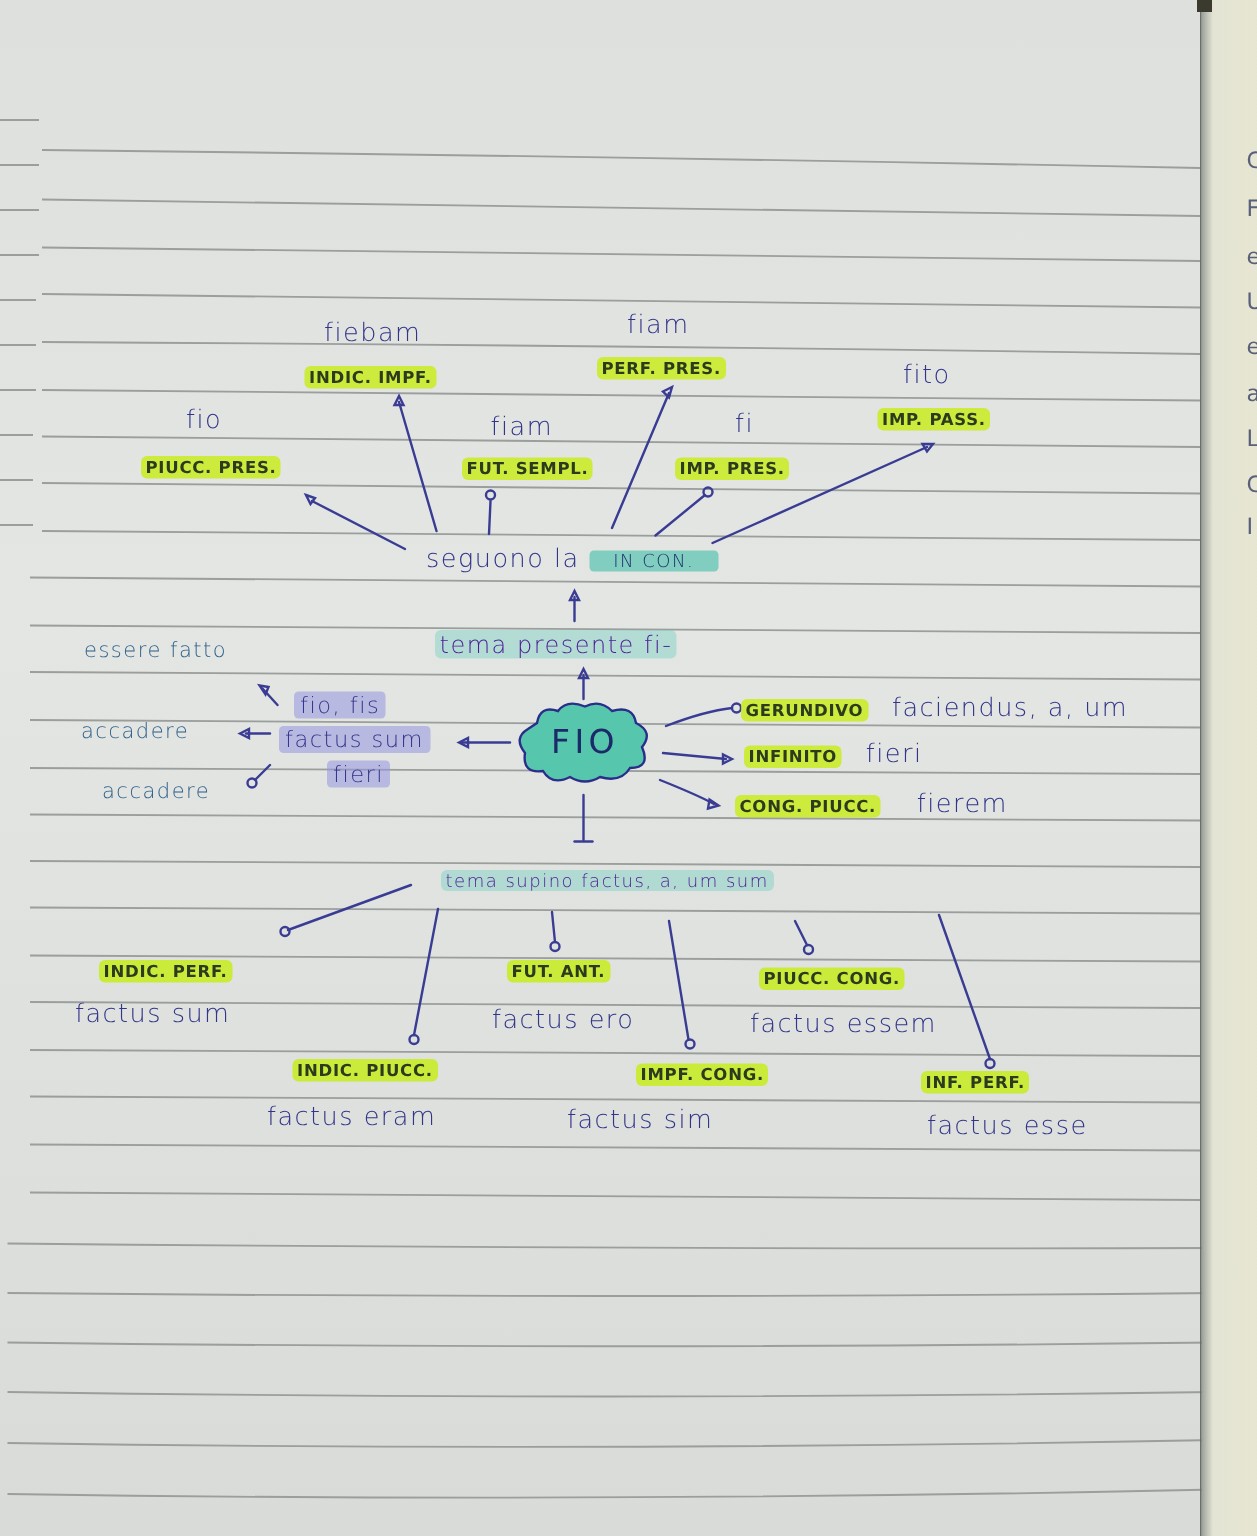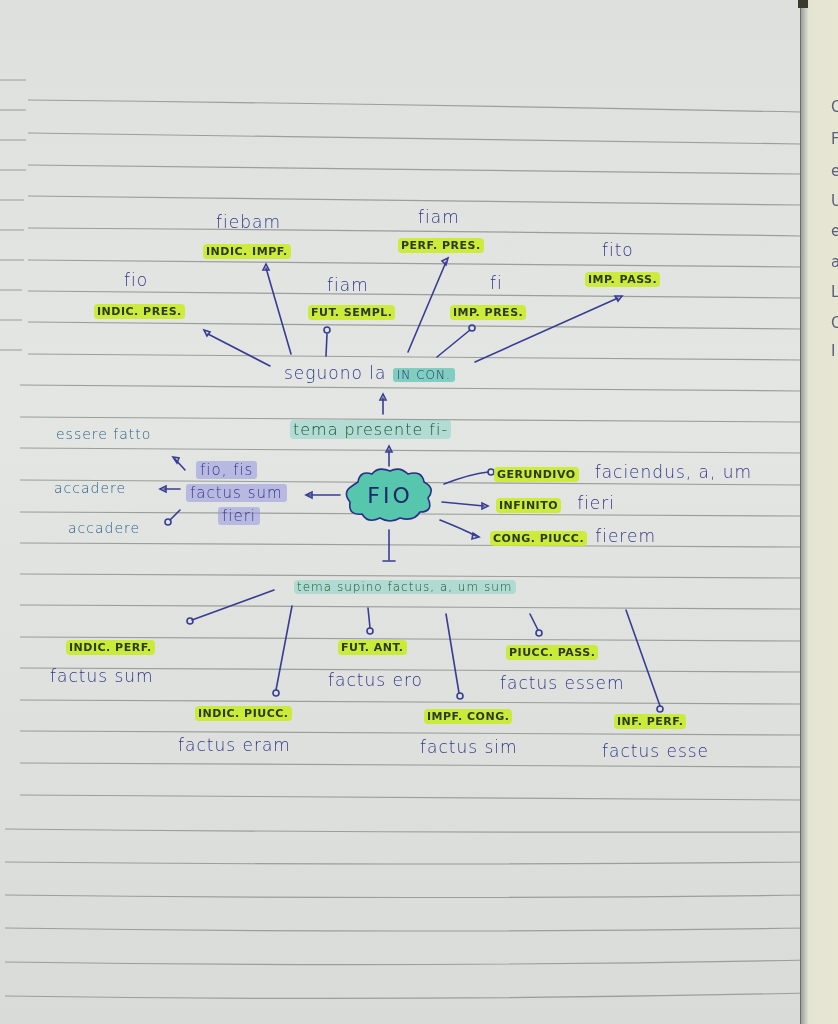--- a/index.html
+++ b/index.html
@@ -12,22 +12,22 @@
         background:linear-gradient(90deg,#9aa09a 0%,#e4e4d4 20%,#e7e6d2 100%);
         border-left:1px solid #6a6f6a;}
   .nextpage .glyph{position:absolute;left:30px;font-family:"DejaVu Sans",sans-serif;
         color:#5a5f7a;font-size:15px;}
   .corner{position:absolute;left:798px;top:0;width:10px;height:8px;background:#3a3a2e;}
   .t{position:absolute;white-space:nowrap;color:#33358a;
      font-family:"DejaVu Sans",sans-serif;font-weight:300;letter-spacing:1px;}
   .w{font-size:17px;}
   .lbl{font-size:11px;font-weight:700;color:#2c3a1e;letter-spacing:.5px;
        background:rgba(200,236,30,.85);padding:1px 3px;border-radius:4px;}
-  .teal{background:rgba(64,190,170,.6);color:#1f2f6a;padding:0 4px;border-radius:3px;}
-  .tealtext{color:#14532d;font-size:16px;background:rgba(90,200,190,.35);padding:0 3px;border-radius:4px;}
+  .teal{background:rgba(64,190,170,.6);color:#1f2f6a;padding:0 16px;border-radius:3px;}
+  .tealtext{color:#4c1d95;font-size:16px;background:rgba(90,200,190,.35);padding:0 3px;border-radius:4px;}
   .lav{background:rgba(150,150,225,.55);color:#33358a;padding:0 4px;border-radius:3px;text-align:center;}
   .side{color:#2e5f8a;font-size:14px;}
   svg.arr{position:absolute;left:0;top:0;width:838px;height:1024px;pointer-events:none;}
   .cloud{position:absolute;left:344px;top:466px;width:92px;height:58px;}
   .cloudtext{position:absolute;left:344px;top:466px;width:92px;height:58px;
        display:flex;align-items:center;justify-content:center;
        font-size:22px;color:#1d2a6a;letter-spacing:3px;}
 </style>
 </head>
 <body>
@@ -131,21 +131,21 @@
     <path d="M446 614 L459 693"></path>
       <circle cx="460" cy="696" r="3"></circle>
     <path d="M530 614 L538 630"></path>
       <circle cx="539" cy="633" r="3"></circle>
     <path d="M626 610 L660 706"></path>
       <circle cx="660" cy="709" r="3"></circle>
   </g>
 </svg>
 
 <div class="t w" style="left:124px;top:270px">fio</div>
-<div class="t lbl" style="left:94px;top:304px">INDIC. PRES.</div>
+<div class="t lbl" style="left:94px;top:304px">PIUCC. PRES.</div>
 
 <div class="t w" style="left:216px;top:212px">fiebam</div>
 <div class="t lbl" style="left:203px;top:244px">INDIC. IMPF.</div>
 
 <div class="t w" style="left:327px;top:275px">fiam</div>
 <div class="t lbl" style="left:308px;top:305px">FUT. SEMPL.</div>
 
 <div class="t w" style="left:418px;top:207px">fiam</div>
 <div class="t lbl" style="left:398px;top:238px">PERF. PRES.</div>
 
@@ -178,34 +178,34 @@
 <div class="t" style="left:494px;top:462px">
   <span class="lbl">GERUNDIVO</span>
   <span class="w" style="margin-left:10px">faciendus, a, um</span>
 </div>
 <div class="t" style="left:496px;top:493px">
   <span class="lbl">INFINITO</span>
   <span class="w" style="margin-left:10px">fieri</span>
 </div>
 <div class="t" style="left:490px;top:526px">
   <span class="lbl">CONG. PIUCC.</span>
-  <span class="w" style="margin-left:2px">fierem</span>
+  <span class="w" style="margin-left:18px">fierem</span>
 </div>
 
 <div class="t tealtext" style="left:294px;top:580px;font-size:12px">tema supino factus, a, um sum</div>
 
 <div class="t lbl" style="left:66px;top:640px">INDIC. PERF.</div>
 <div class="t w" style="left:50px;top:666px">factus sum</div>
 
 <div class="t lbl" style="left:195px;top:706px">INDIC. PIUCC.</div>
 <div class="t w" style="left:178px;top:735px">factus eram</div>
 
 <div class="t lbl" style="left:338px;top:640px">FUT. ANT.</div>
 <div class="t w" style="left:328px;top:670px">factus ero</div>
 
 <div class="t lbl" style="left:424px;top:709px">IMPF. CONG.</div>
-<div class="t w" style="left:420px;top:737px">factus sim</div>
-
-<div class="t lbl" style="left:506px;top:645px">PIUCC. PASS.</div>
+<div class="t w" style="left:378px;top:737px">factus sim</div>
+
+<div class="t lbl" style="left:506px;top:645px">PIUCC. CONG.</div>
 <div class="t w" style="left:500px;top:673px">factus essem</div>
 
 <div class="t lbl" style="left:614px;top:714px">INF. PERF.</div>
-<div class="t w" style="left:602px;top:741px">factus esse</div>
+<div class="t w" style="left:618px;top:741px">factus esse</div>
 
 </body></html>

